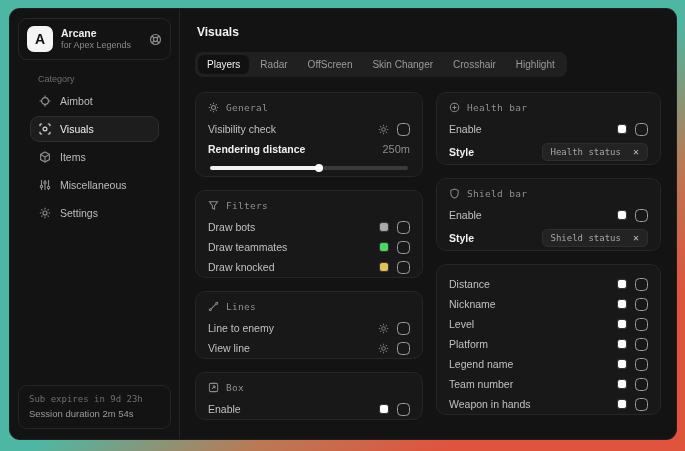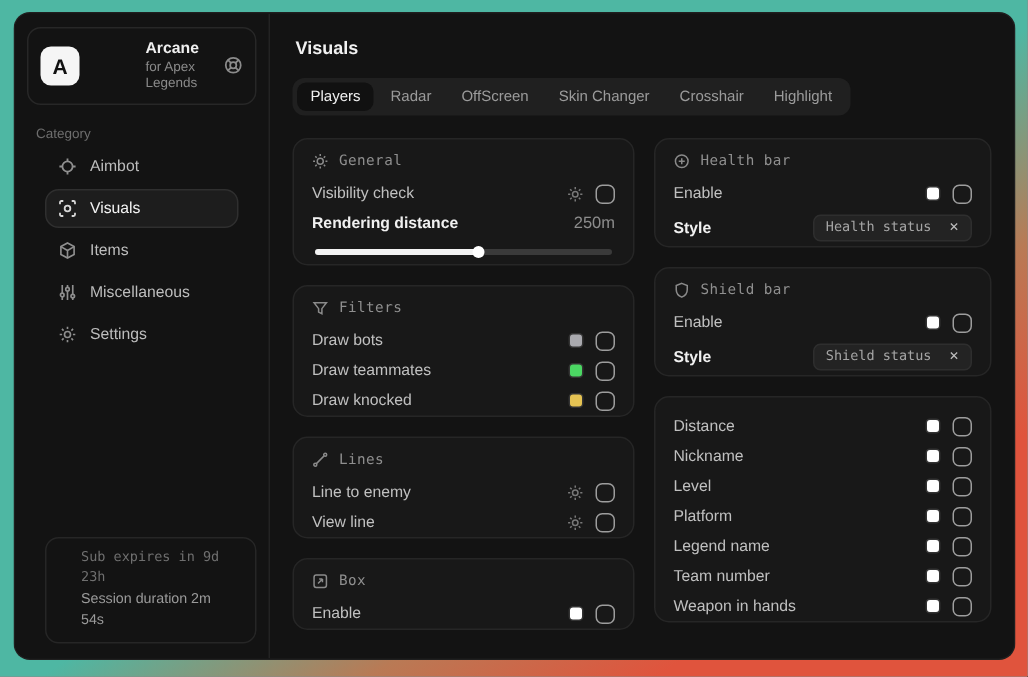--- a/index.html
+++ b/index.html
@@ -20,37 +20,37 @@
   }
   .side-head {
     margin:9px 8px 4px 8px; padding:7px 8px; border:1px solid #272727;
     border-radius:9px; display:flex; align-items:center; gap:8px;
   }
   .logo {
     width:26px; height:26px; background:#f5f5f5; border-radius:7px;
     color:#111; font-weight:bold; font-size:14px;
     display:flex; align-items:center; justify-content:center;
   }
-  .side-head-text { flex:1; line-height:1.25;margin-left:36px; }
+  .side-head-text { flex:1; line-height:1.25; }
   .app-name { color:#efefef; font-size:10.5px; font-weight:700; }
   .app-sub { color:#8a8a8a; font-size:9px; }
   .support-btn { color:#8b8b8b; display:flex; cursor:pointer; }
-  .cat-label { color:#6d6d6d; font-size:9px; margin:10px 0 4px 14px; }
+  .cat-label { color:#6d6d6d; font-size:9px; margin:10px 0 4px 28px; }
   .nav { display:flex; flex-direction:column; gap:2px; padding:0 20px; }
   .nav-item {
     display:flex; align-items:center; gap:9px; padding:6px 8px;
     border:1px solid transparent; border-radius:9px;
     color:#bdbdbd; font-size:10.5px; cursor:pointer;
   }
   .nav-item .nicon { color:#8f8f8f; display:flex; }
   .nav-item.active { background:#1d1d1d; border-color:#2f2f2f; color:#f2f2f2; }
   .nav-item.active .nicon { color:#d9d9d9; }
   .side-spacer { flex:1; }
   .side-status {
-    margin:8px 8px 10px 20px; padding:7px 23px; border:1px solid #262626;
+    margin:8px 8px 10px 8px; padding:7px 10px; border:1px solid #262626;
     border-radius:9px; line-height:1.5;
   }
   .status-line1 { font-family:"DejaVu Sans Mono", monospace; font-size:9px; color:#6f6f6f; }
   .status-line2 { font-size:9.5px; color:#9a9a9a; }
   
   .main { flex:1; padding:13px 15px 0 15px; display:flex; flex-direction:column; }
   .page-title { color:#f1f1f1; font-size:12px; font-weight:700; margin:3px 0 13px 2px; }
   .tabbar {
     display:inline-flex; align-self:flex-start; background:#202020;
     border-radius:8px; padding:3px; gap:2px; margin-bottom:15px;

